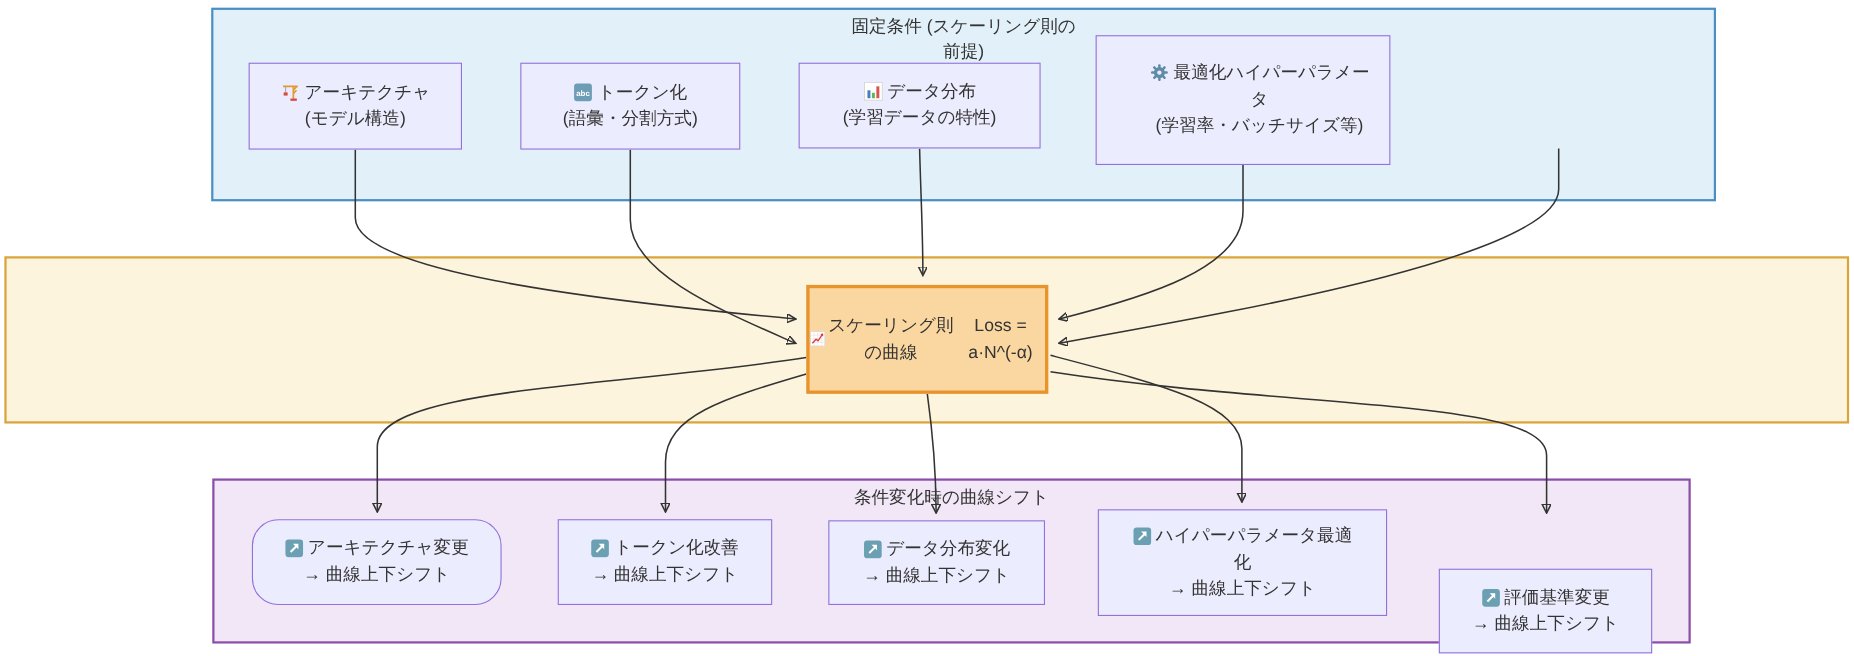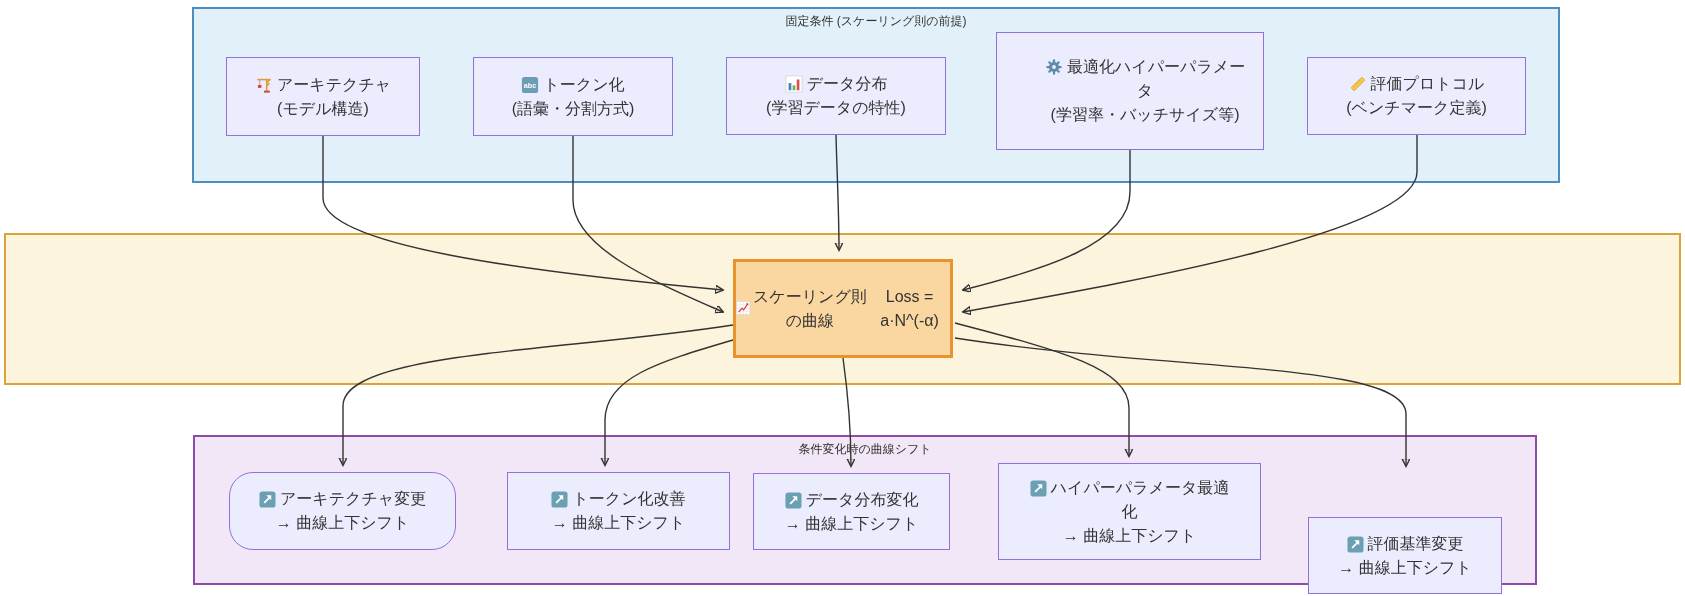--- a/index.html
+++ b/index.html
@@ -4,21 +4,21 @@
 <style>
   html,body{margin:0;padding:0;background:#ffffff;}
   body{font-family:"Liberation Sans","DejaVu Sans",sans-serif;color:#333;}
   .canvas{position:relative;width:1685px;height:596px;background:#fff;overflow:hidden;}
 
   .cluster{position:absolute;box-sizing:border-box;z-index:0;}
   .cluster-blue{background:#e2f1f9;border:2px solid #4a8ec2;}
   .cluster-yellow{background:#fcf4dc;border:2px solid #d9a43b;}
   .cluster-purple{background:#f1e7f6;border:2px solid #8b4da8;}
   .cluster-title{position:absolute;top:4px;left:50%;transform:translateX(-50%);
-    text-align:center;font-size:12px;line-height:1.45;color:#333;}
+    text-align:center;font-size:16px;line-height:1.45;color:#333;}
 
   svg.edges{position:absolute;left:0;top:0;z-index:1;}
   svg.edges path{fill:none;stroke:#333333;stroke-width:1.4;}
 
   .node{position:absolute;box-sizing:border-box;z-index:2;
     background:#ececff;border:1.3px solid #9370db;
     display:flex;flex-direction:column;justify-content:center;align-items:center;
     text-align:center;font-size:16px;line-height:1.5;color:#333;padding:4px 10px;}
   .node .nline{display:block;}
   .node .icon{vertical-align:-4px;margin-right:4px;}
@@ -109,31 +109,20 @@
           <rect x="8.75" y="1.5" width="2.5" height="17" rx="1" transform="rotate(90 10 10)"></rect>
           <rect x="8.75" y="1.5" width="2.5" height="17" rx="1" transform="rotate(135 10 10)"></rect>
           <circle cx="10" cy="10" r="5.6"></circle>
         </g>
         <circle cx="10" cy="10" r="2.2" fill="#ececff"></circle>
       </svg><span>最適化ハイパーパラメータ</span>
     </div>
     <div class="nline narrow-inner">(学習率・バッチサイズ等)</div>
   </div>
 
-  <div class="node" style="left:1307px;top:57px;width:219px;height:78px;">
-    <div class="nline">
-      <svg class="icon" width="18" height="18" viewBox="0 0 20 20">
-        <g transform="rotate(-45 10 10)">
-          <rect x="1.5" y="7.5" width="17" height="5" rx="1" fill="#f7c843" stroke="#d9a43b" stroke-width="0.8"></rect>
-          <path d="M5,7.5 v2 M8,7.5 v2 M11,7.5 v2 M14,7.5 v2" stroke="#d9a43b" stroke-width="0.8" fill="none"></path>
-        </g>
-      </svg><span>評価プロトコル</span>
-    </div>
-    <div class="nline">(ベンチマーク定義)</div>
-  </div>
 
   <div class="center-node" style="left:733px;top:259px;width:220px;height:99px;">
     <svg class="icon" width="20" height="20" viewBox="0 0 20 20">
       <rect x="1" y="1" width="18" height="18" fill="#ffffff" stroke="#d8d8d8"></rect>
       <path d="M1,5.5 H19 M1,10 H19 M1,14.5 H19 M5.5,1 V19 M10,1 V19 M14.5,1 V19" stroke="#f0d9d9" stroke-width="0.7" fill="none"></path>
       <path d="M3.5,15.5 L8,10.5 L10.5,12.5 L15.5,5" stroke="#d93b3b" stroke-width="1.6" fill="none"></path>
       <polygon points="16.8,3.2 16.8,7 13.6,4.2" fill="#d93b3b"></polygon>
     </svg>
     <div class="nline">スケーリング則の曲線</div>
     <div class="nline">Loss = a·N^(-α)</div>
@@ -143,21 +132,21 @@
     <div class="nline">
       <svg class="icon" width="17" height="17" viewBox="0 0 18 18">
         <rect x="0.5" y="0.5" width="17" height="17" rx="3" fill="#6ba0b3"></rect>
         <path d="M5.5,12.5 L11,7" stroke="#ffffff" stroke-width="2" fill="none"></path>
         <polygon points="13,4.5 13,9.8 7.7,4.5" fill="#ffffff"></polygon>
       </svg><span>アーキテクチャ変更</span>
     </div>
     <div class="nline">→ 曲線上下シフト</div>
   </div>
 
-  <div class="node" style="left:507px;top:472px;width:223px;height:78px;">
+  <div class="node" style="left:507px;top:472px;width:195px;height:78px;font-family:Liberation Serif, serif;">
     <div class="nline">
       <svg class="icon" width="17" height="17" viewBox="0 0 18 18">
         <rect x="0.5" y="0.5" width="17" height="17" rx="3" fill="#6ba0b3"></rect>
         <path d="M5.5,12.5 L11,7" stroke="#ffffff" stroke-width="2" fill="none"></path>
         <polygon points="13,4.5 13,9.8 7.7,4.5" fill="#ffffff"></polygon>
       </svg><span>トークン化改善</span>
     </div>
     <div class="nline">→ 曲線上下シフト</div>
   </div>
 

